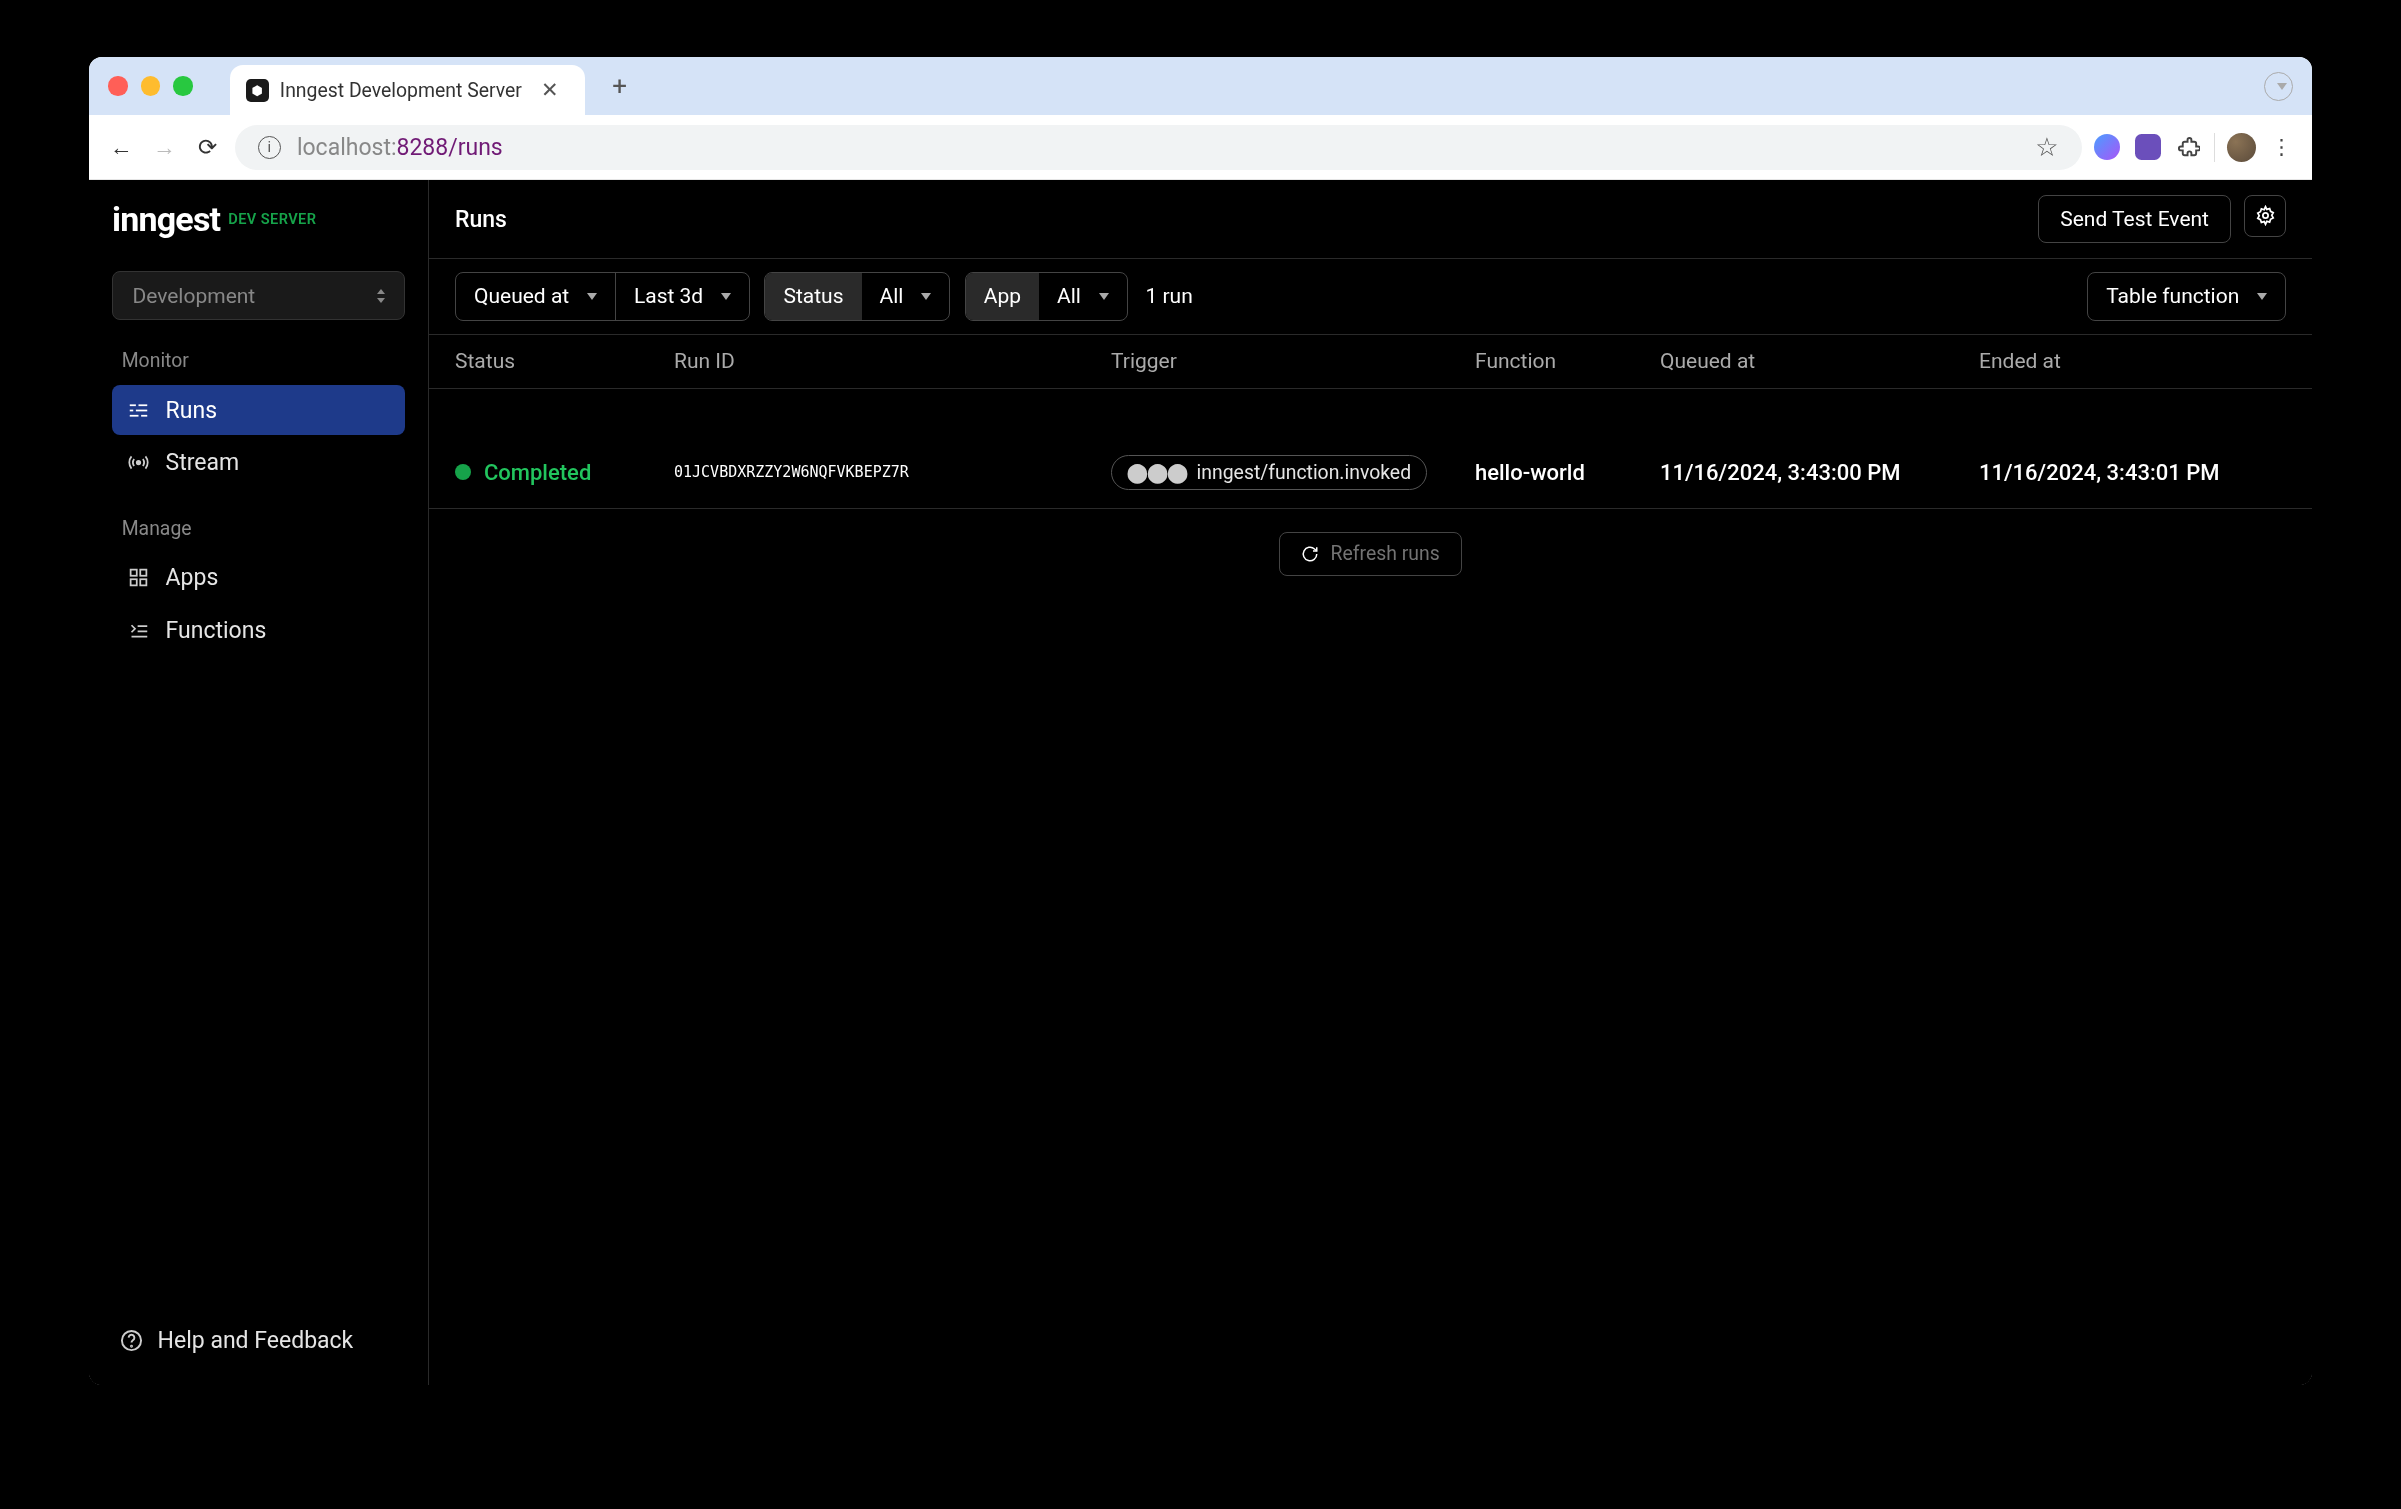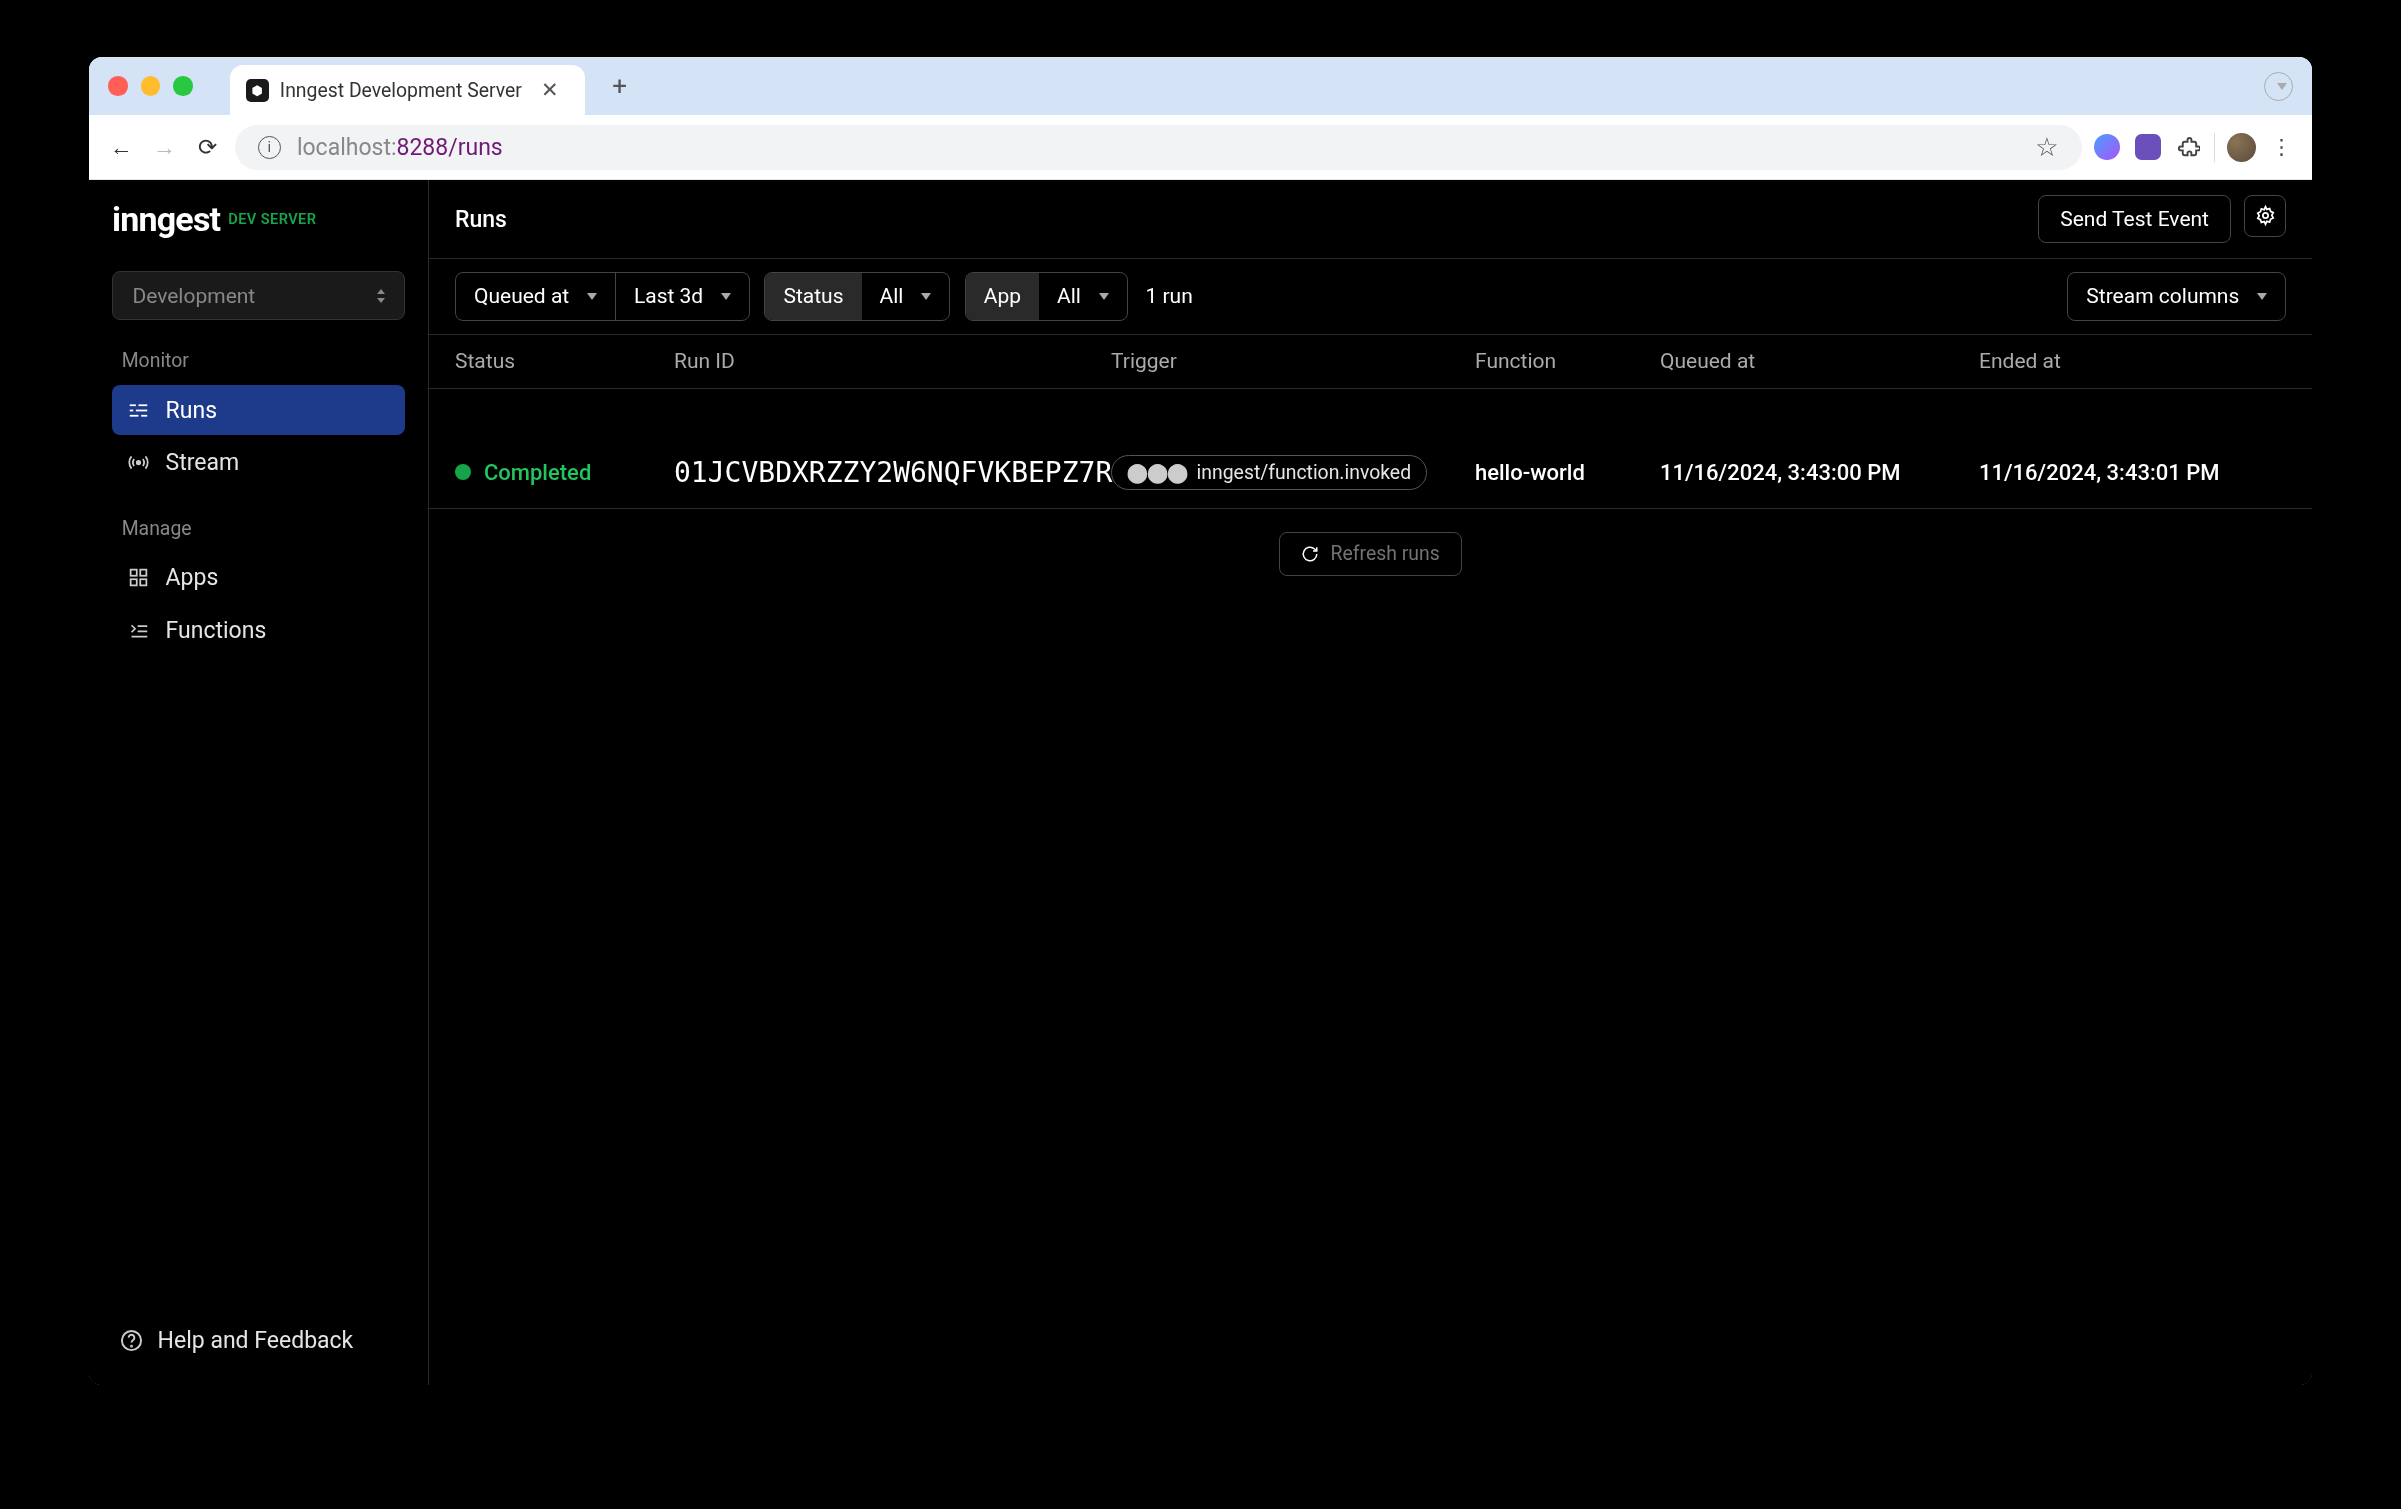--- a/index.html
+++ b/index.html
@@ -382,21 +382,21 @@
       align-items: center;
       border-bottom: 0.8px solid #2a2a2a;
       cursor: pointer;
     }
     .cell {
       color: #fff;
       font-size: 22px;
       margin-top: 48px;
     }
     .cell-status { width: 219px; display: flex; align-items: center; gap: 13px; }
-    .cell-runid { width: 437px; font-family: ui-monospace, Menlo, monospace; font-size: 28px; }
+    .cell-runid { width: 437px; font-family: ui-monospace, Menlo, monospace; font-size: 15px; }
     .cell-trigger { width: 364px; }
     .cell-function { width: 185px; font-weight: 500; }
     .cell-queued { width: 319px; font-weight: 500; }
     .cell-ended { flex: 1; font-weight: 500; }
     .status-dot {
       width: 16px;
       height: 16px;
       border-radius: 50%;
       background: #16a34a;
     }
@@ -624,21 +624,21 @@
             <span>All</span>
             <span class="chevron-down"></span>
           </div>
         </div>
 
         <span class="run-count">1 run</span>
 
         <div class="filters-right">
           <div class="filter-group">
             <div class="filter-segment">
-              <span>Stream columns</span>
+              <span>Table function</span>
               <span class="chevron-down"></span>
             </div>
           </div>
         </div>
       </div>
 
       <div class="table-header">
         <div class="col col-status">Status</div>
         <div class="col col-runid">Run ID</div>
         <div class="col col-trigger">Trigger</div>

